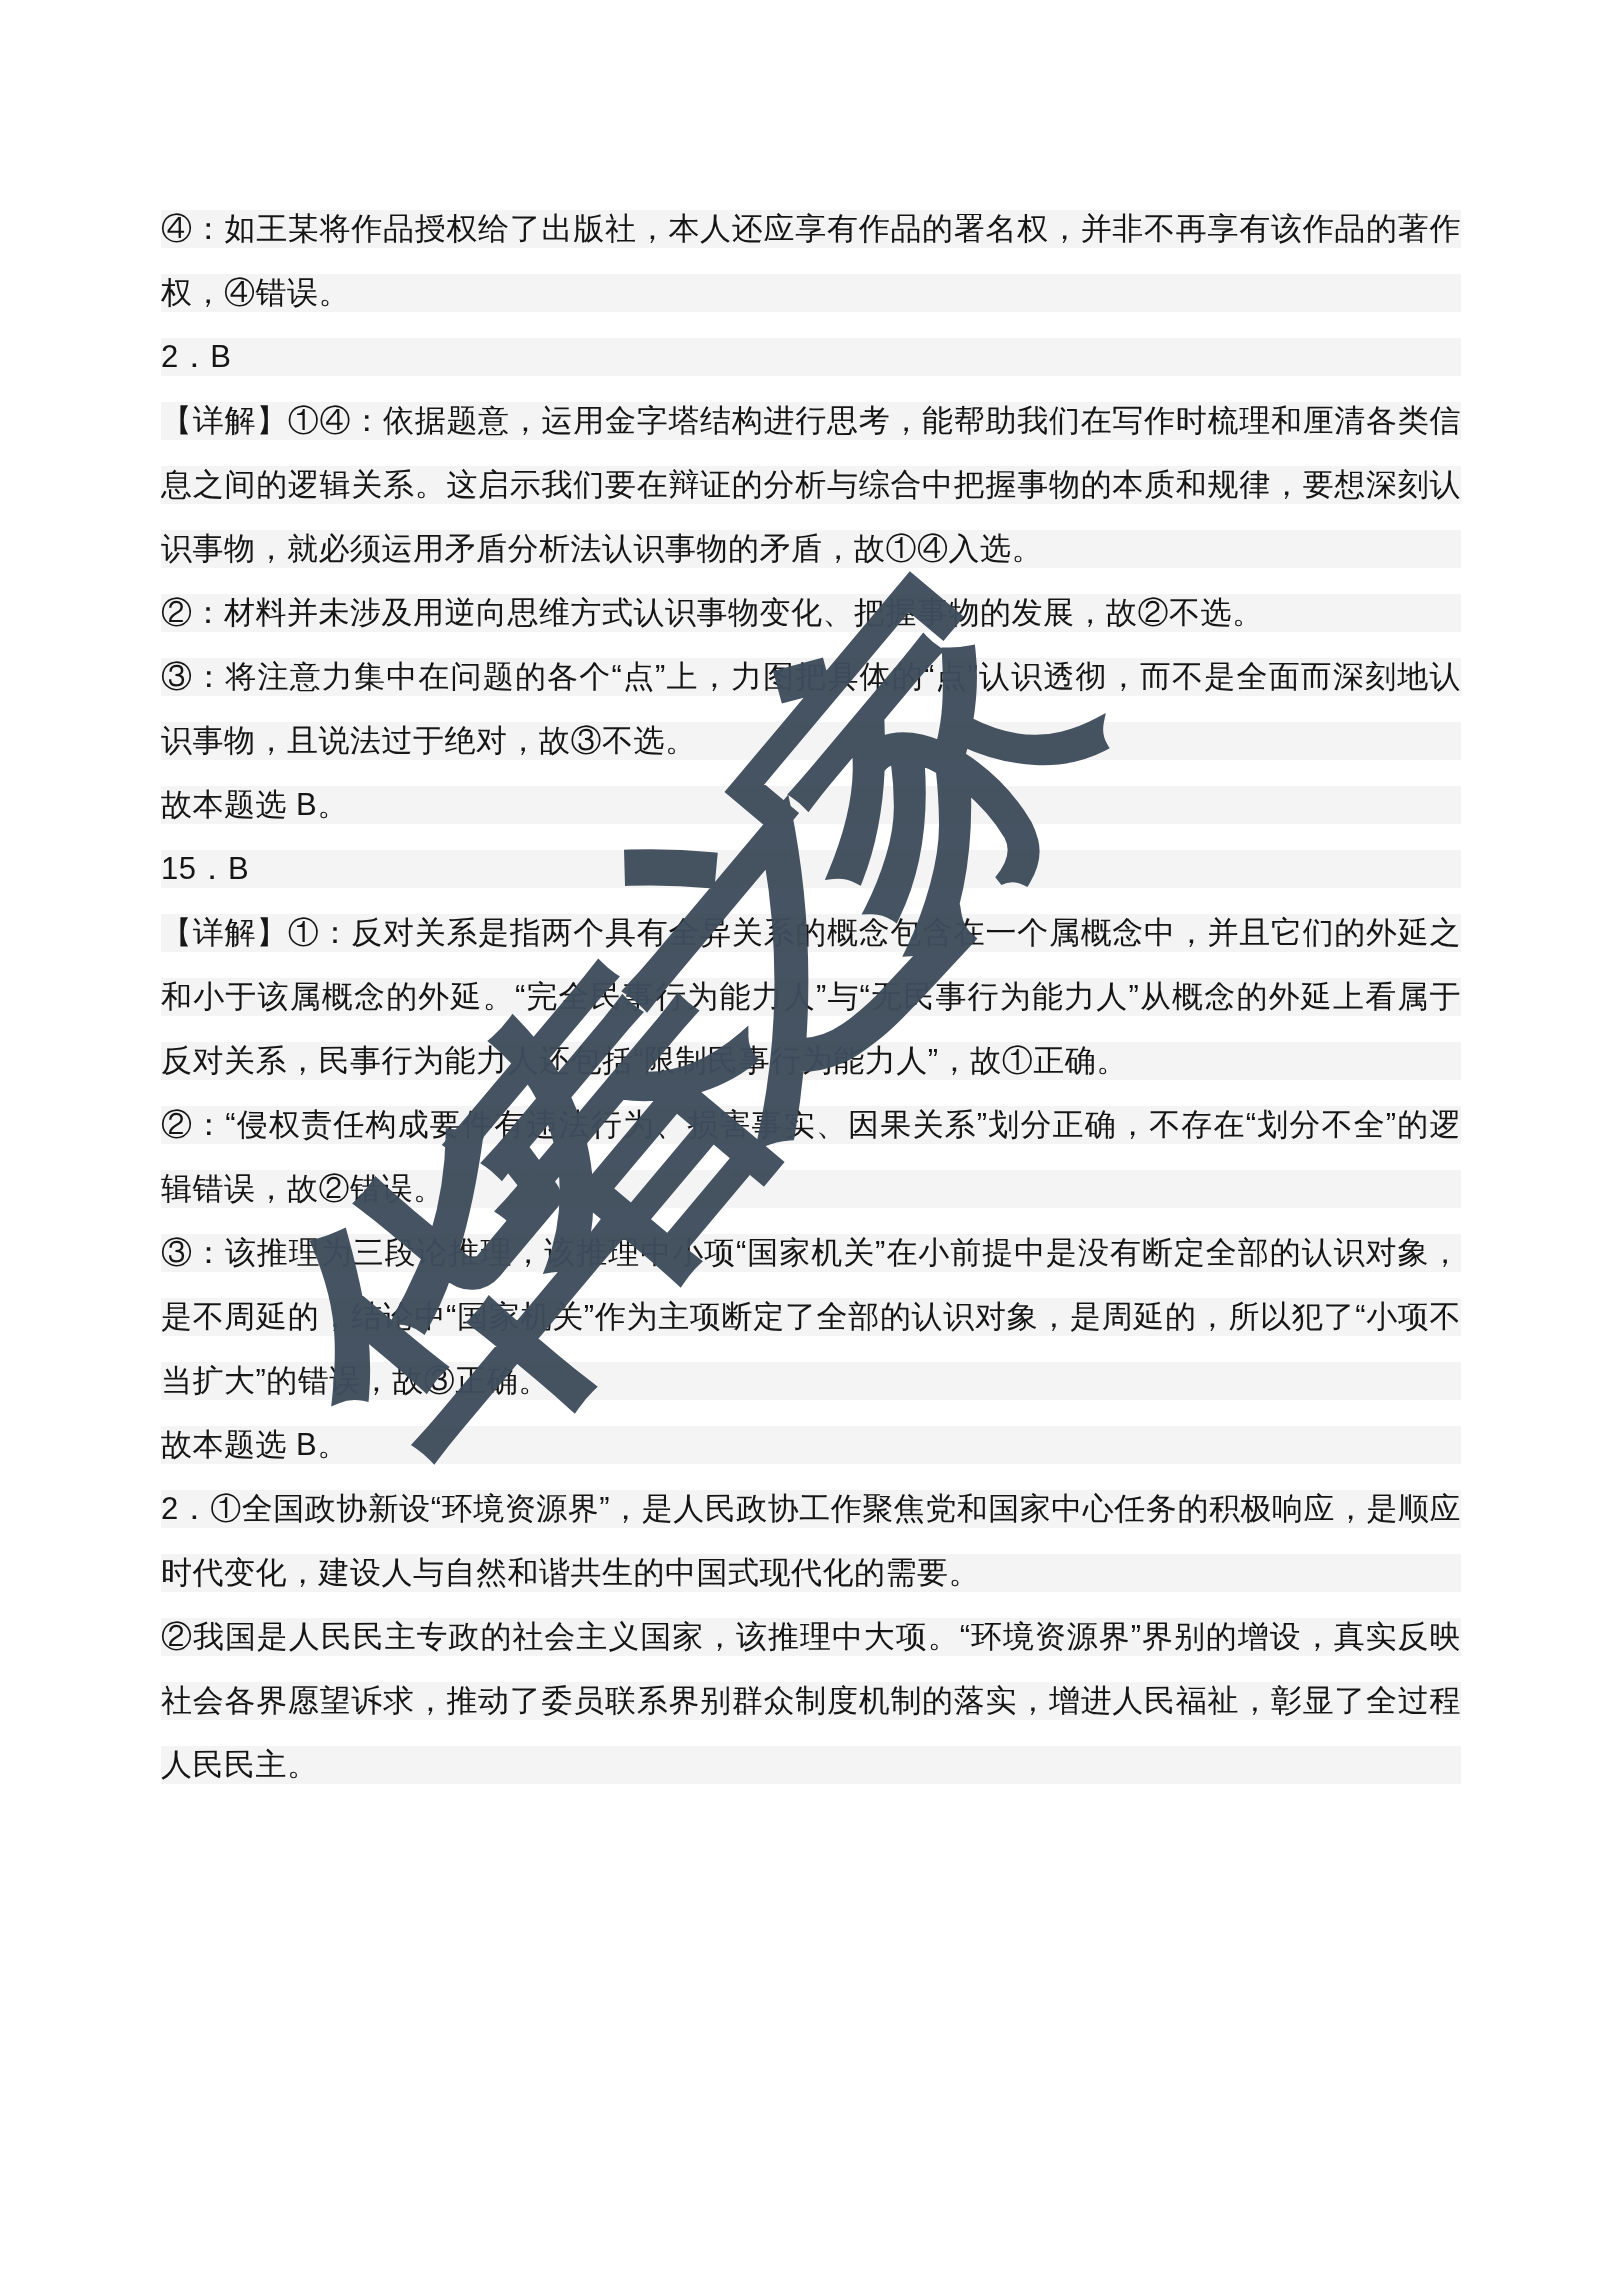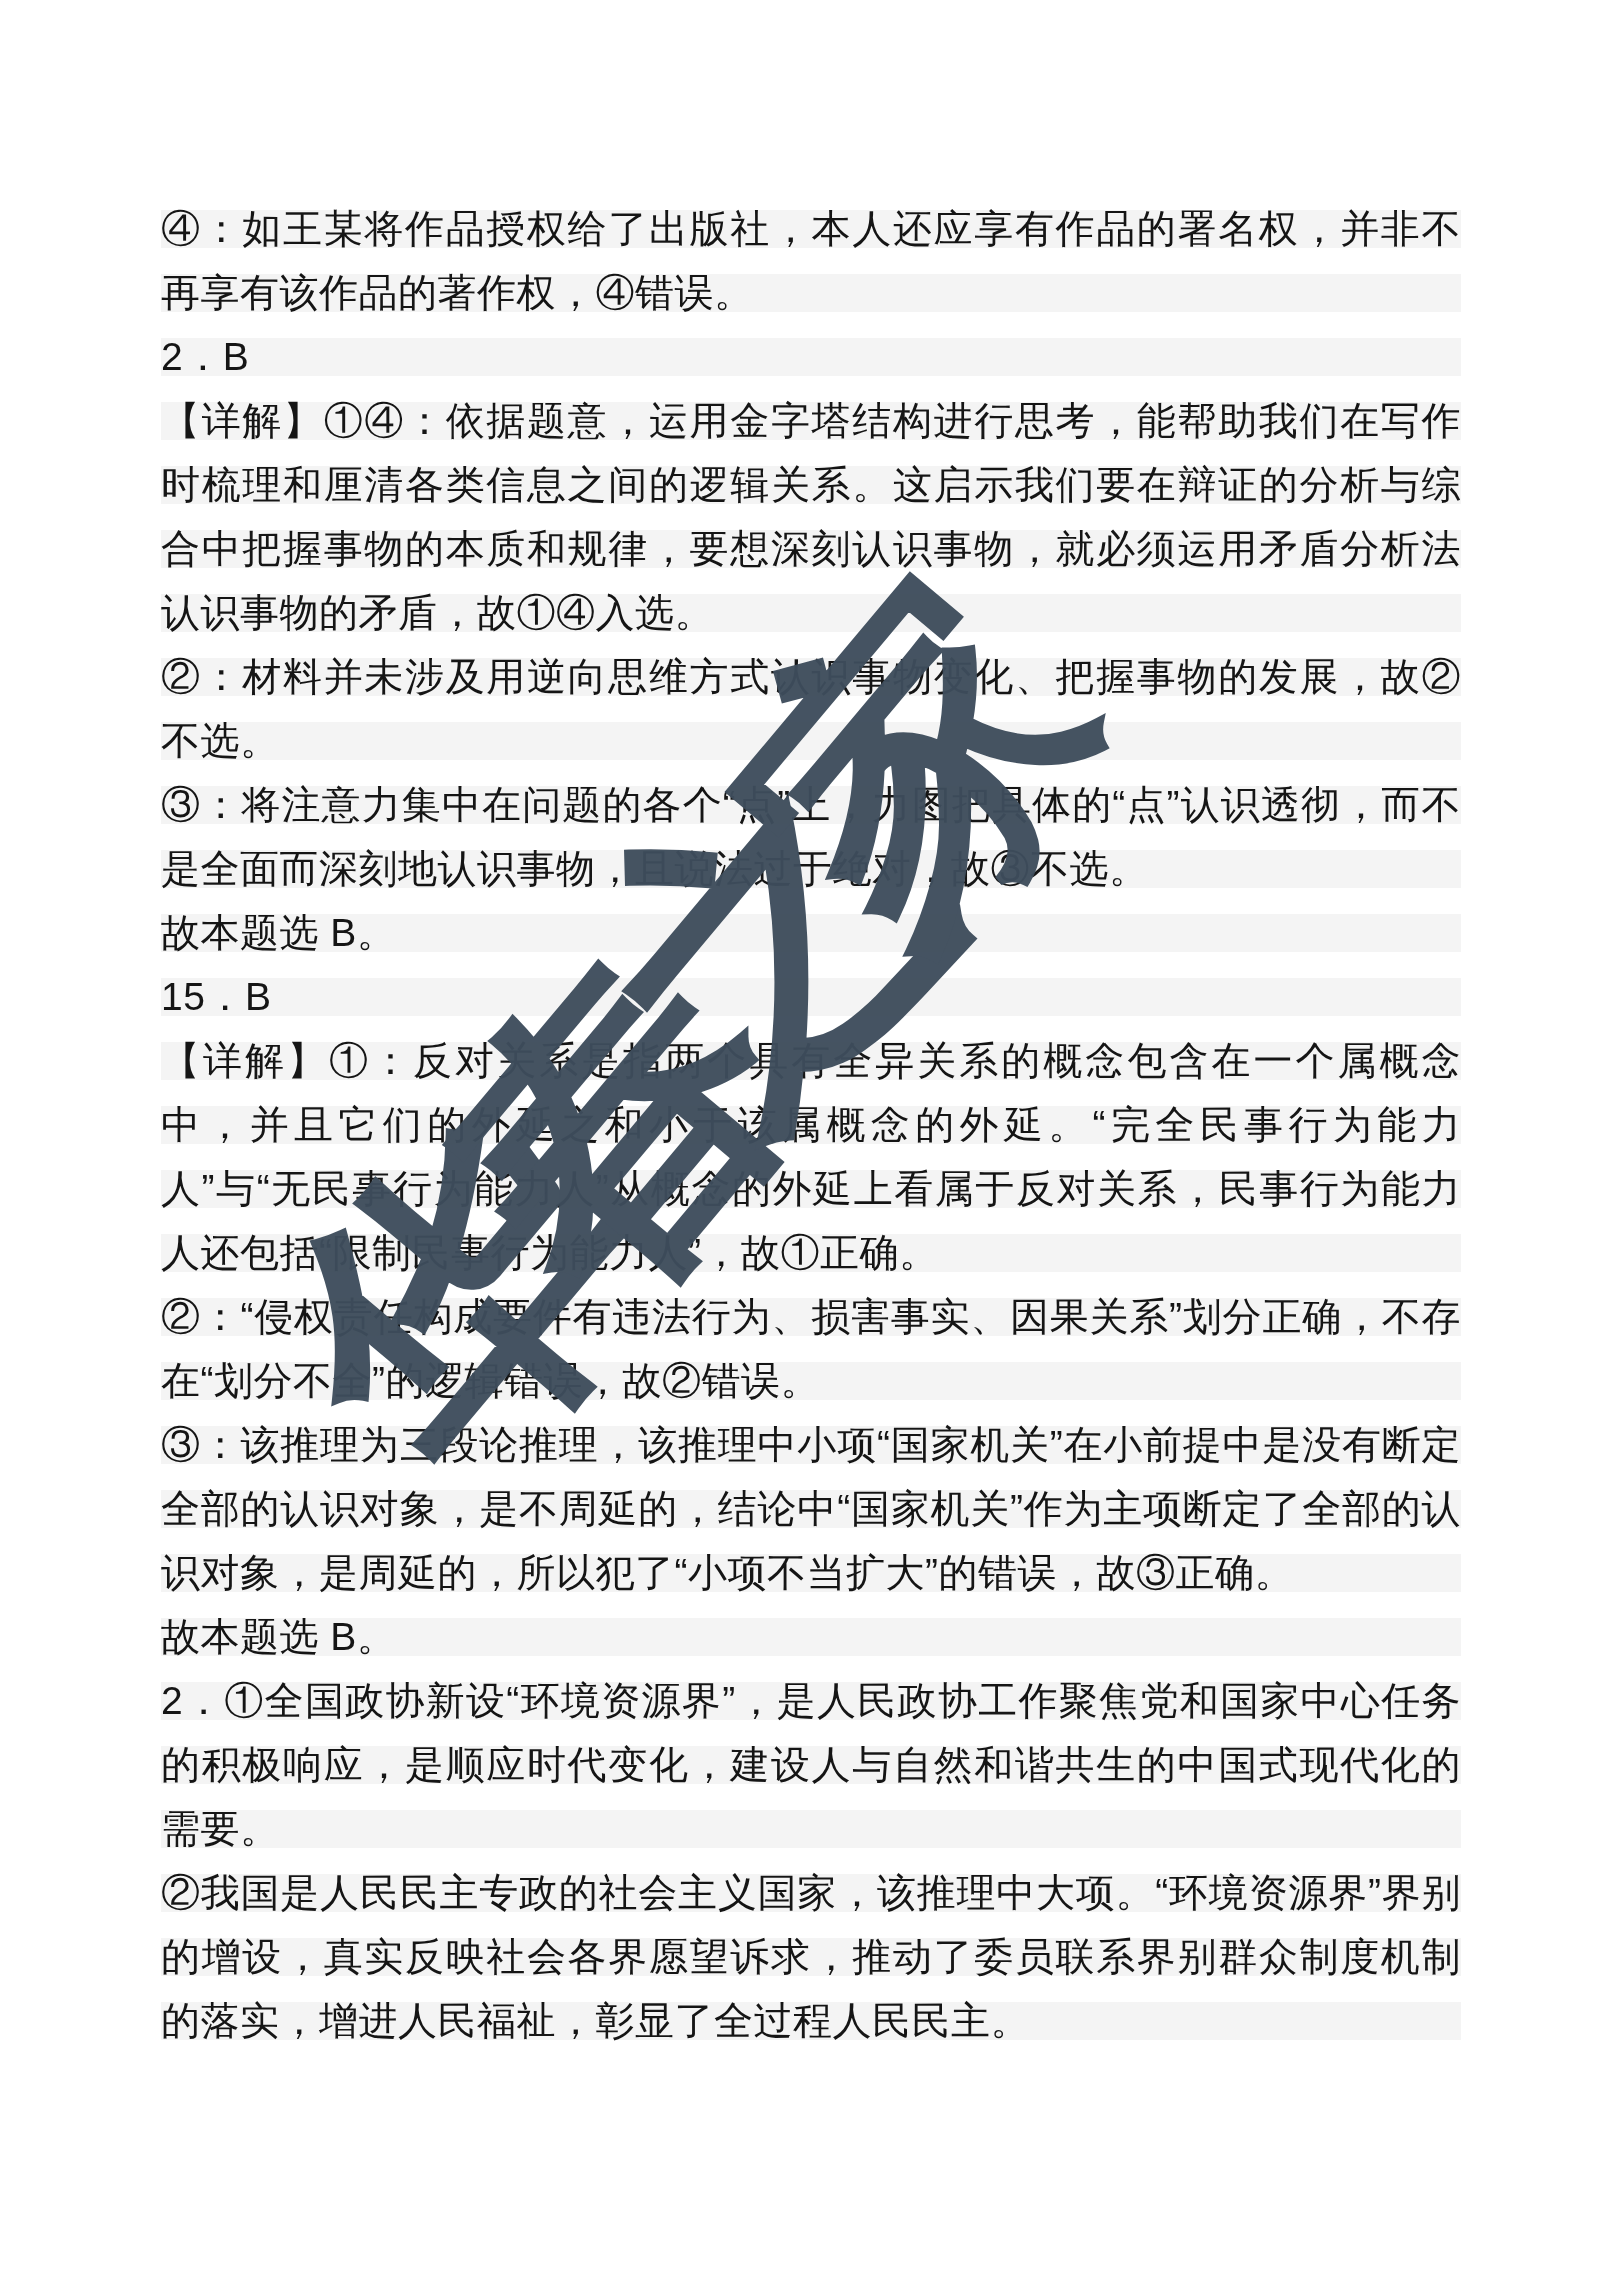--- a/index.html
+++ b/index.html
@@ -10,21 +10,21 @@
     margin: 0 auto;
     background: #ffffff;
     overflow: hidden;
     font-family: "Liberation Sans", sans-serif;
   }
   .text-col {
     position: absolute;
     left: 161px;
     top: 197px;
     width: 1300px;
-    font-size: 39px;
+    font-size: 31px;
     line-height: 64px;
     color: #151515;
     text-align: justify;
     text-align-last: left;
     letter-spacing: 0.5px;
     
     background: repeating-linear-gradient(
       to bottom,
       rgba(0,0,0,0) 0px,
       rgba(0,0,0,0) 12.7px,

